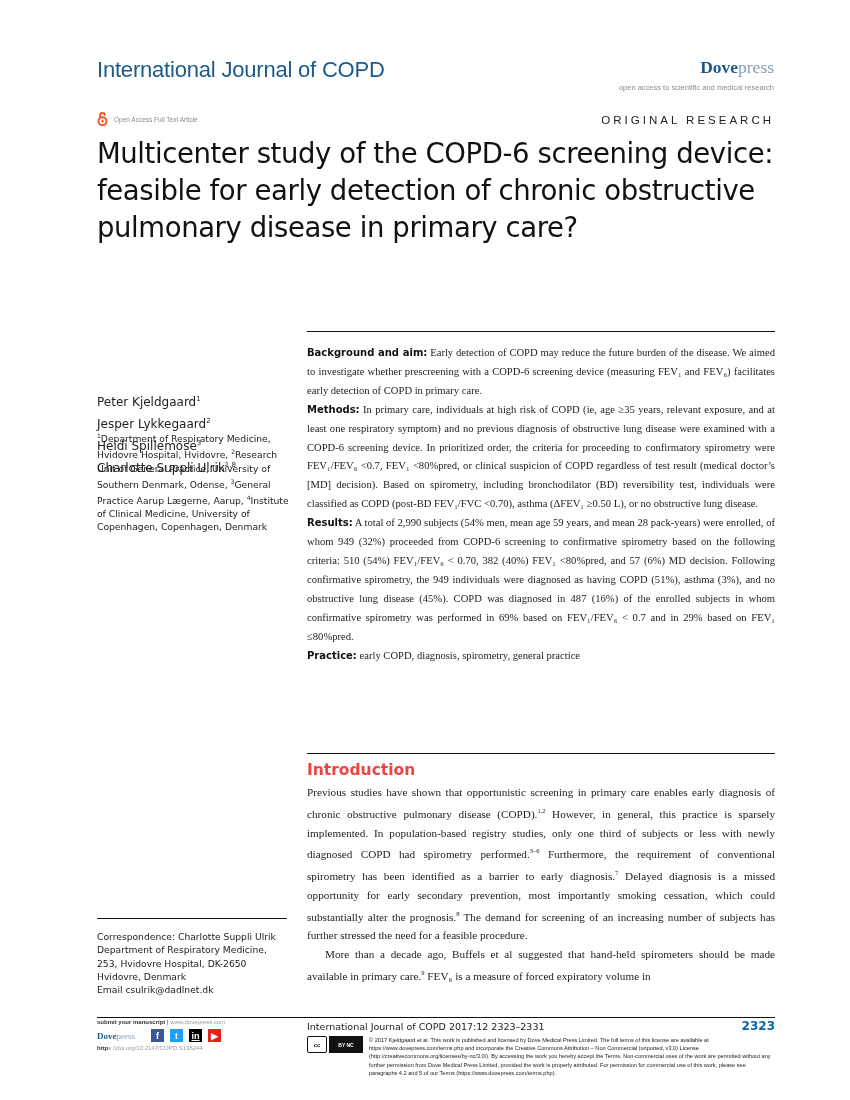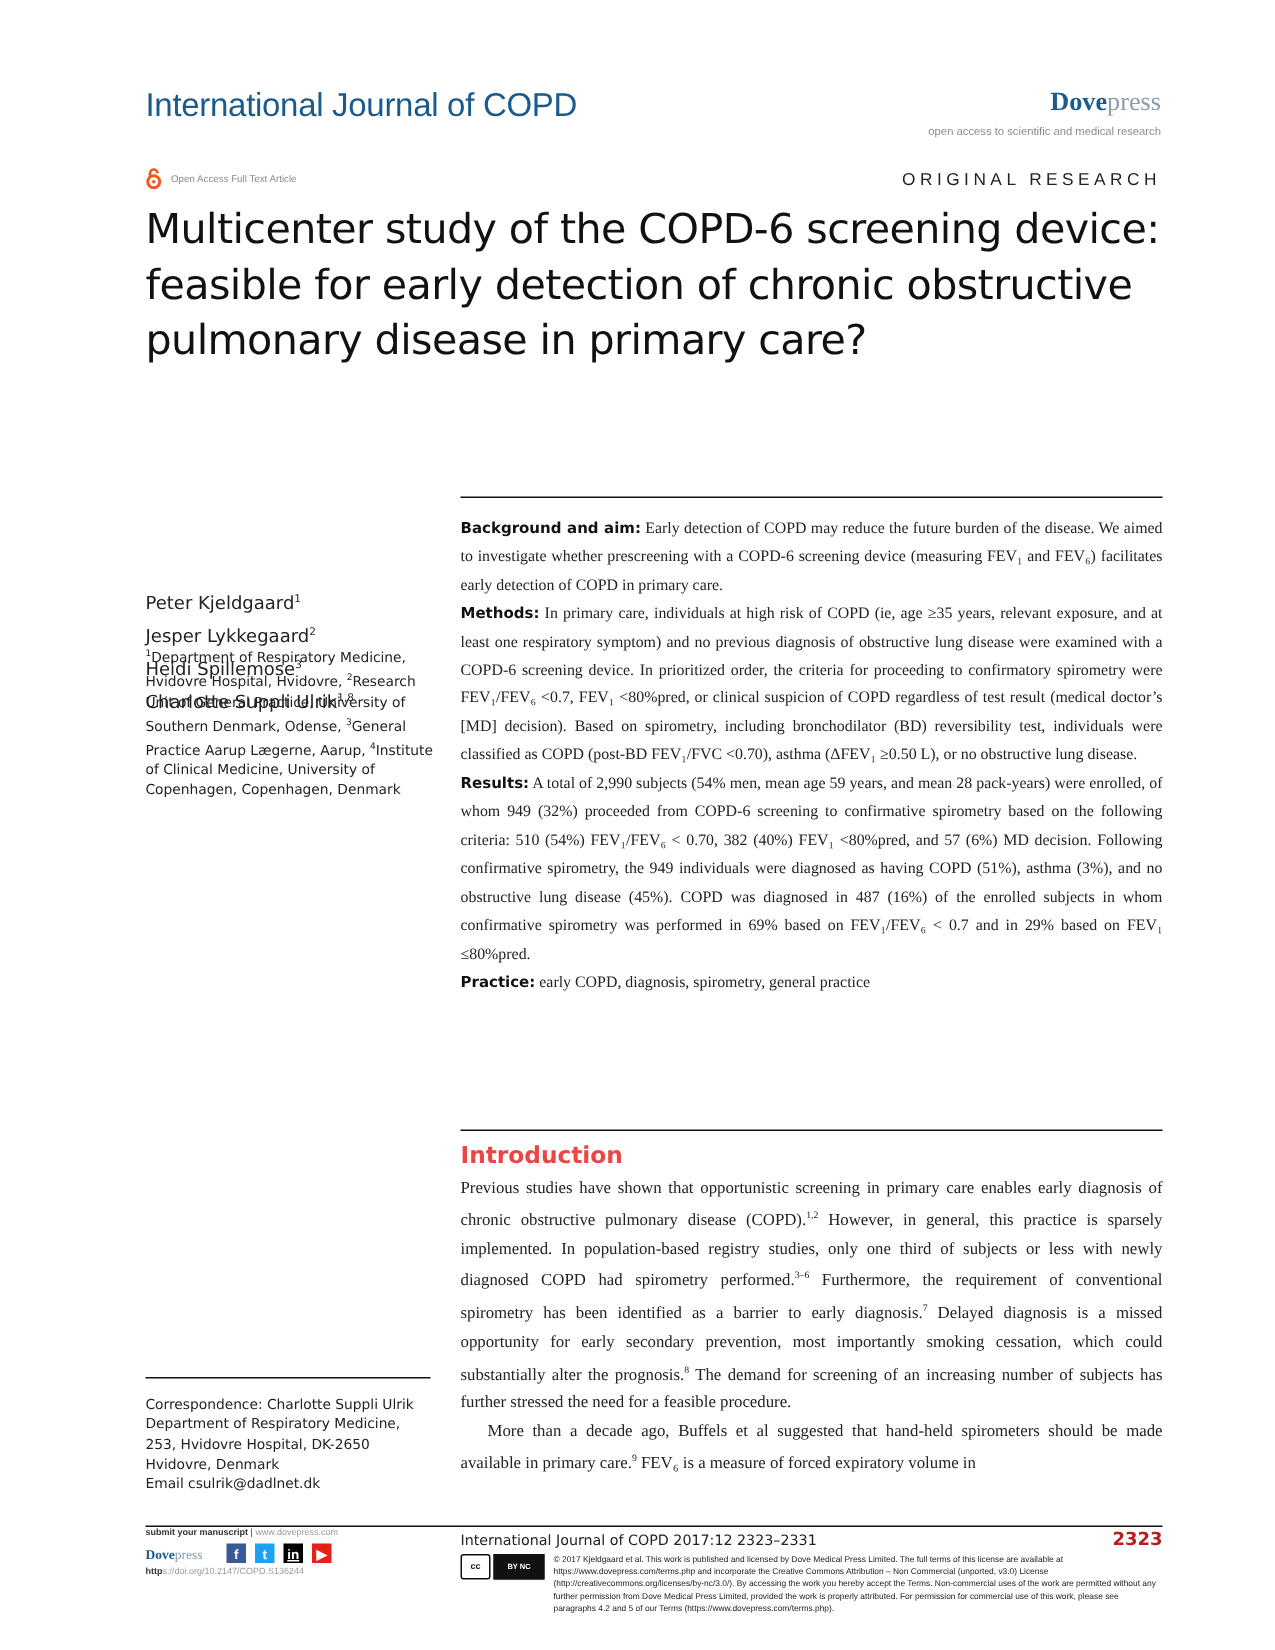--- a/index.html
+++ b/index.html
@@ -35,21 +35,21 @@
   .social { display:flex; align-items:center; gap:6px; margin-top:4px; }
   .dove-small { font-family:"Liberation Serif", serif; font-size:9px; margin-right:10px; }
   .dove-small .d1 { color:#1b5a8c; font-weight:bold; }
   .dove-small .d2 { color:#8a9db0; }
   .soc { width:13px; height:13px; display:flex; align-items:center; justify-content:center; color:#fff; font-family:"Liberation Sans", sans-serif; font-weight:bold; font-size:9px; }
   .doi { font-family:"Liberation Sans", sans-serif; font-size:6px; color:#999; margin-top:3px; }
   .doi b { color:#333; }
   .footer-right { left:307px; top:1019px; width:468px; }
   .citeline { display:flex; justify-content:space-between; align-items:baseline;text-align:right; }
   .cite { font-family:"DejaVu Sans", sans-serif; font-size:9.5px; color:#222; }
-  .pageno { font-family:"DejaVu Sans", sans-serif; font-weight:bold; font-size:12px; color:#b91c1c;margin-left:25px; }
+  .pageno { font-family:"DejaVu Sans", sans-serif; font-weight:bold; font-size:12px; color:#0369a1;margin-left:25px; }
   .license { display:flex; gap:6px; margin-top:3px; }
   .cc { width:56px; height:17px; display:flex; gap:2px; flex-shrink:0; }
   .cc span { display:flex; align-items:center; justify-content:center; border:1px solid #111; font-family:"Liberation Sans", sans-serif; font-size:6px; font-weight:bold; }
   .lic-text { font-family:"Liberation Sans", sans-serif; font-size:5.6px; line-height:8.2px; color:#222; }
 </style>
 </head>
 <body>
 
 <div class="abs journal-title">International Journal of COPD</div>
 <div class="abs dove"><span class="d1">Dove</span><span class="d2">press</span></div>

